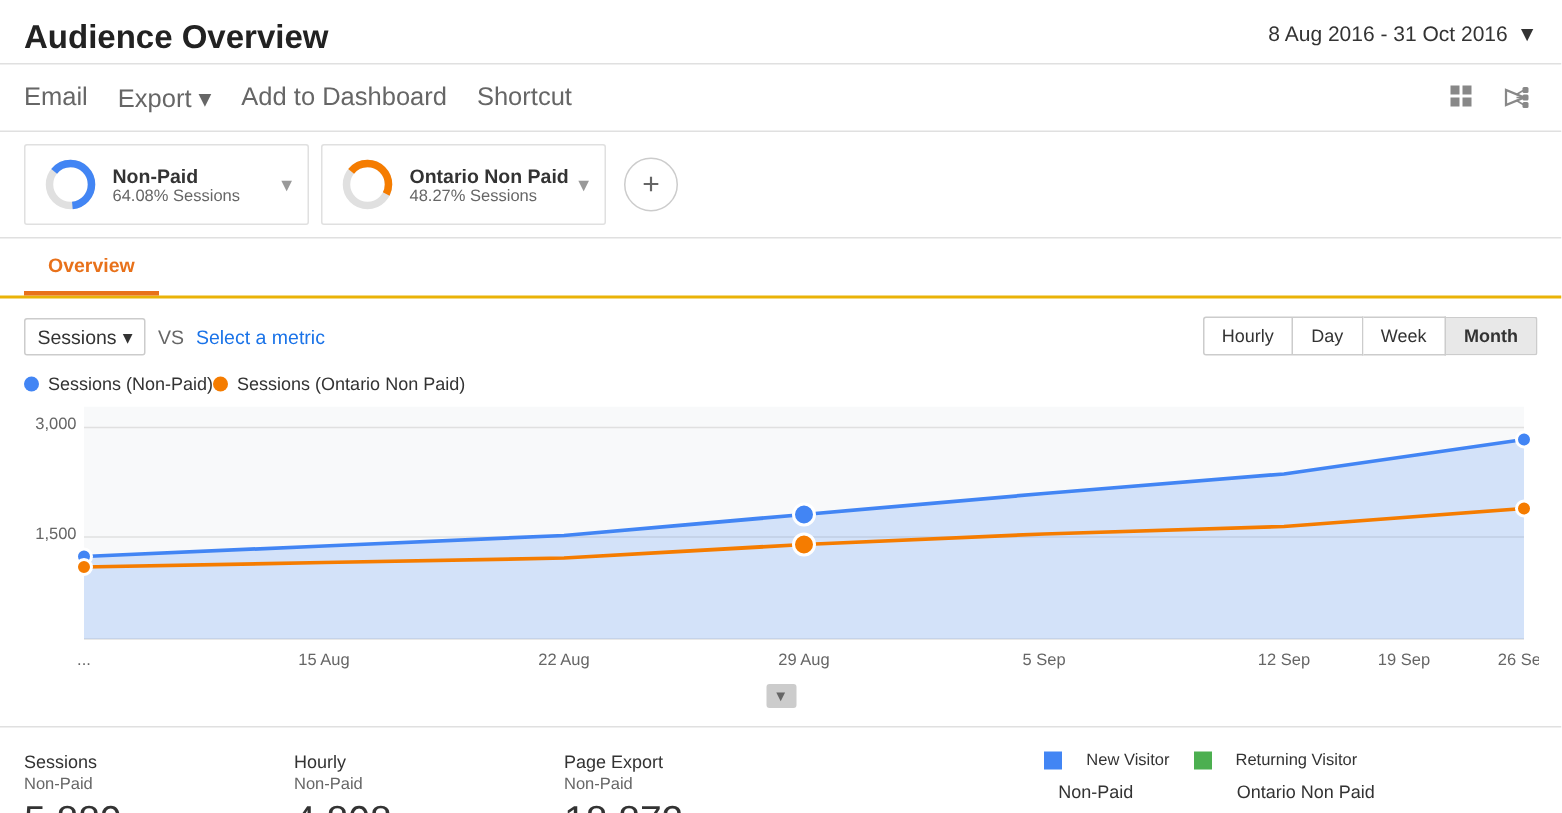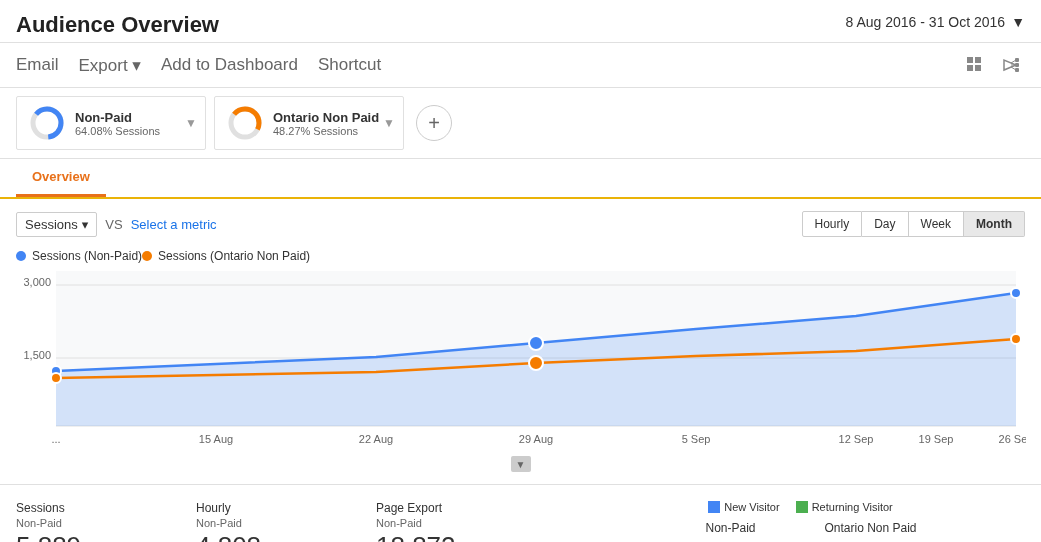--- a/index.html
+++ b/index.html
@@ -54,21 +54,21 @@
     
     .stats-section { display: flex; padding: 16px; gap: 0; border-top: 1px solid #e0e0e0; }
     .stat-block { flex: 0 0 180px; padding-right: 20px; }
     .stat-label { font-size: 12px; color: #333; margin-bottom: 2px; }
     .stat-segment { font-size: 11px; color: #666; margin-bottom: 2px; }
     .stat-value { font-size: 26px; font-weight: 300; color: #333; }
     
     
     .pie-section { flex: 1; padding-left: 20px; }
     .pie-legend { display: flex; gap: 16px; justify-content: center; margin-bottom: 8px; font-size: 11px; }
-    .pie-legend-item { display: flex; align-items: center; gap: 4px; }
+    .pie-legend-item { display: flex; align-items: center; gap: 16px; }
     .pie-legend-box { width: 12px; height: 12px; }
     .pie-legend-box.blue { background: #4285f4; }
     .pie-legend-box.green { background: #4caf50; }
     .pie-charts-row { display: flex; gap: 20px; justify-content: center; }
     .pie-chart-container { text-align: center; }
     .pie-chart-title { font-size: 12px; color: #333; margin-bottom: 6px; }
   </style>
 </head>
 <body>
 

